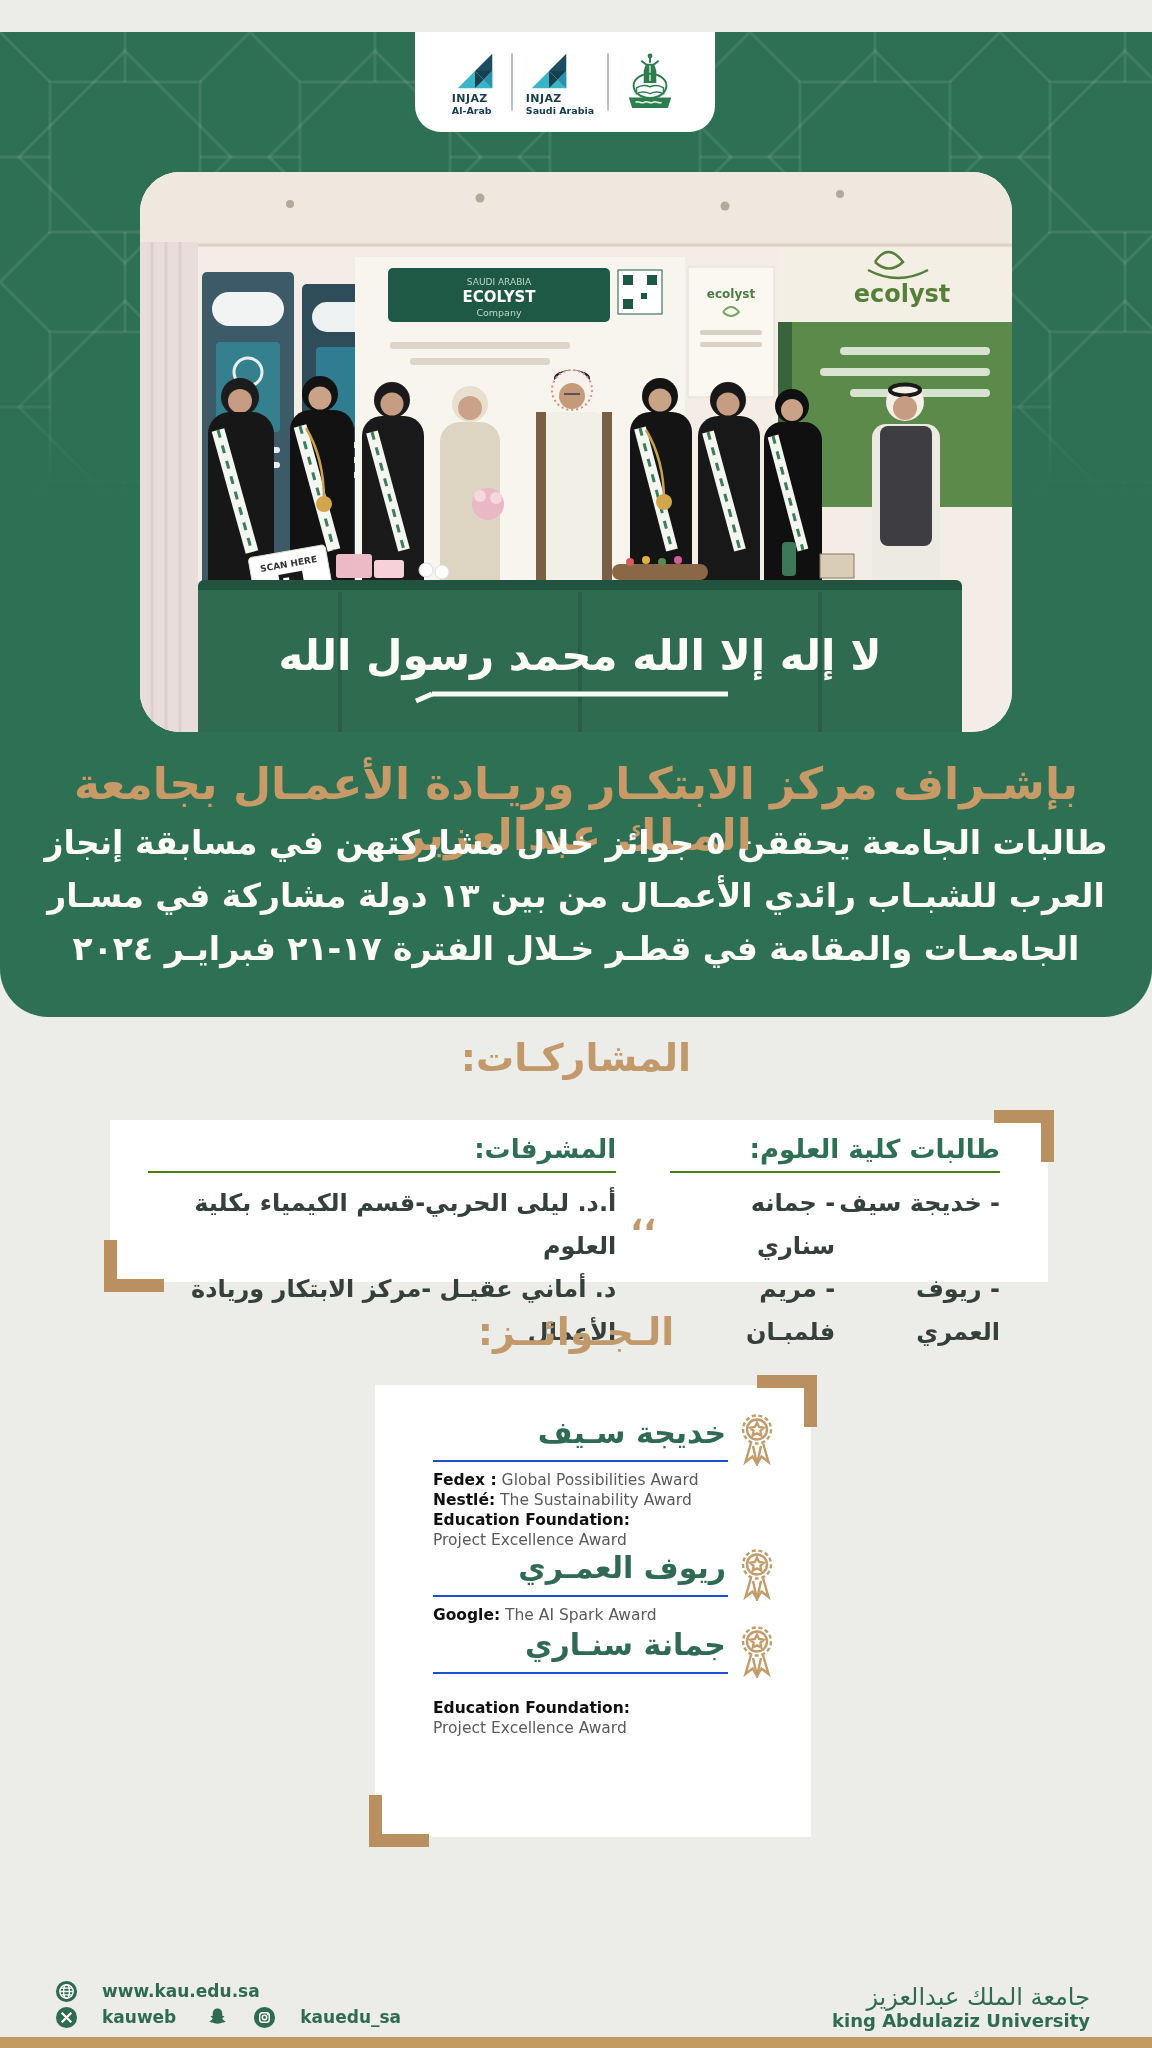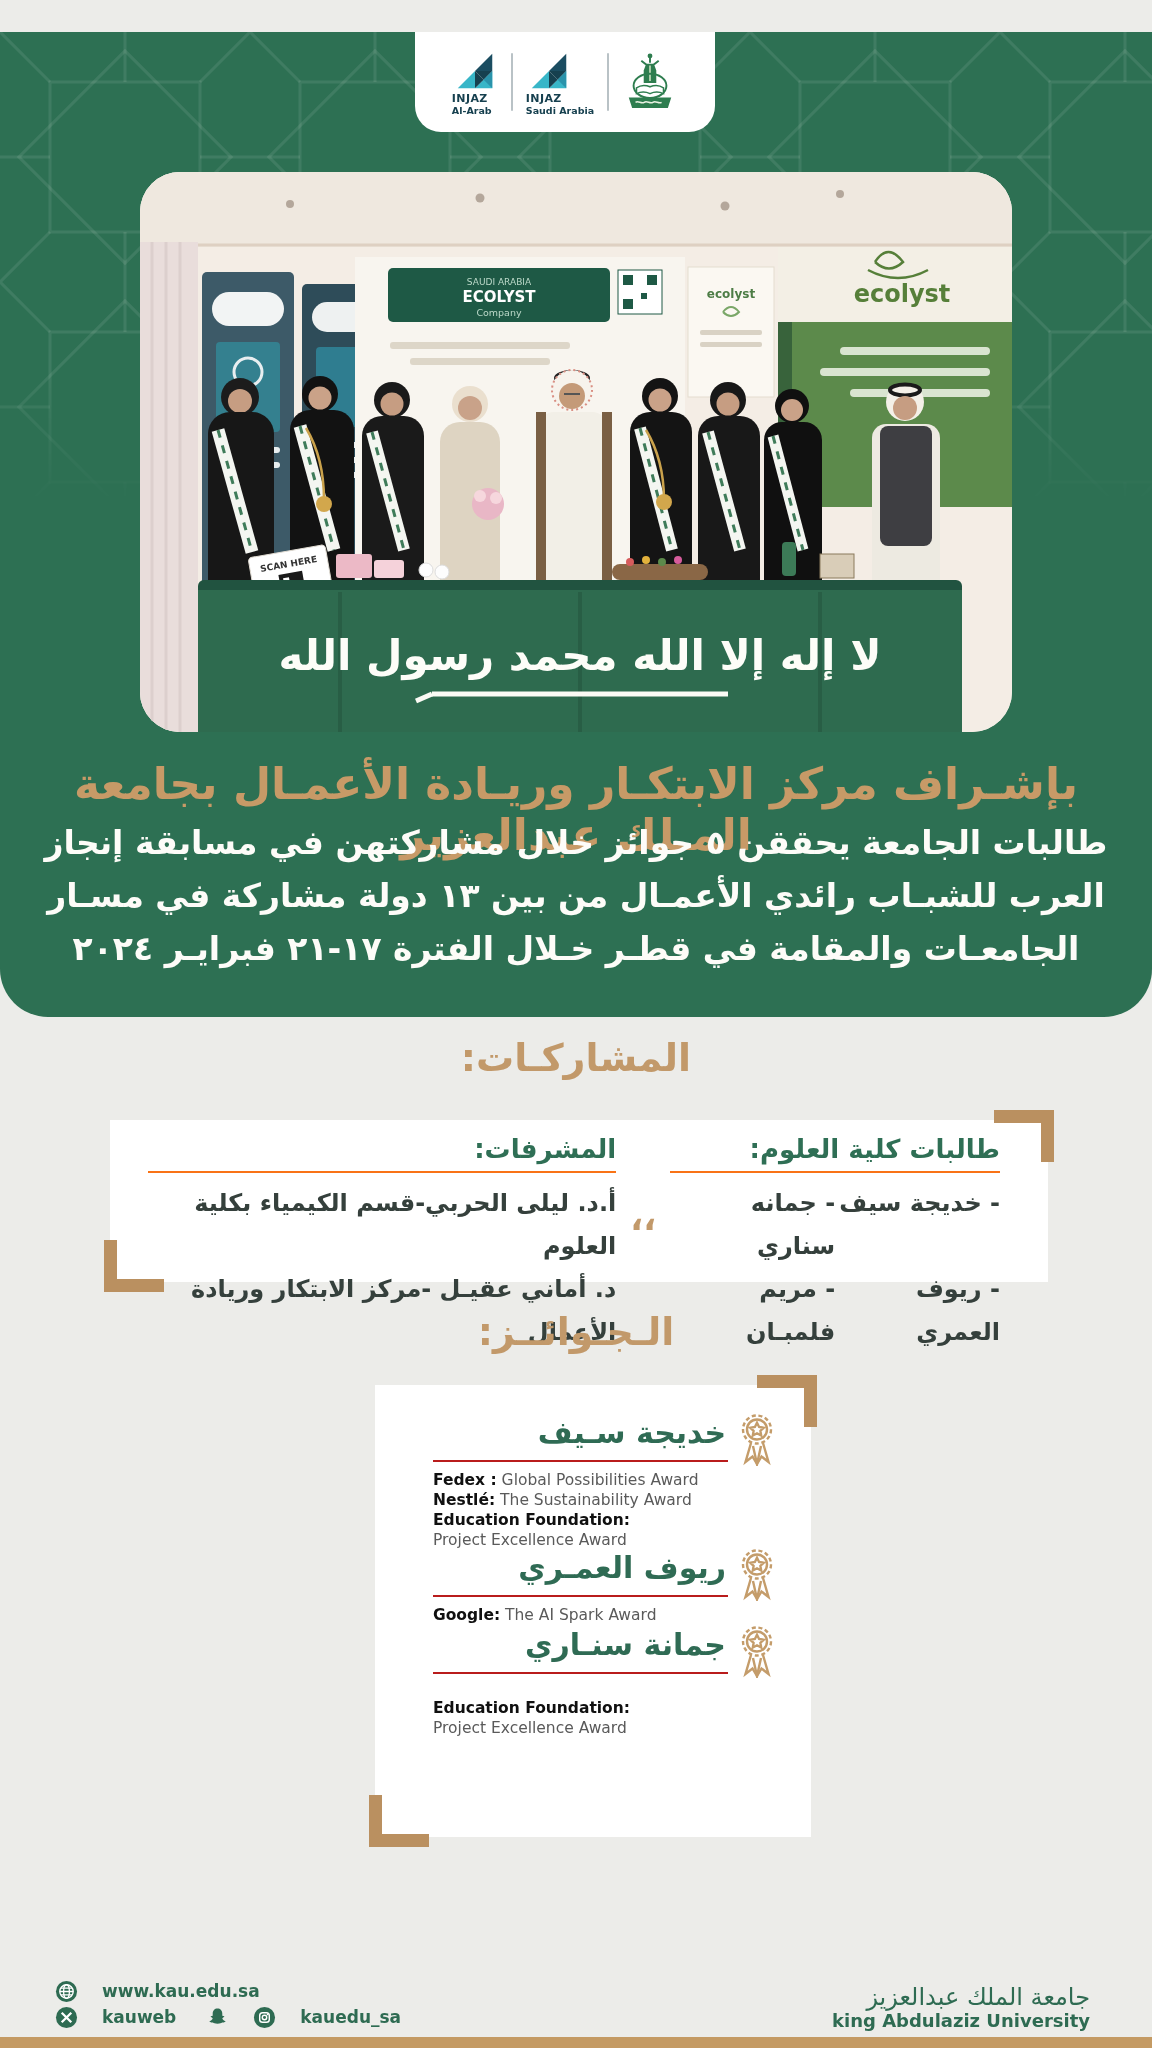--- a/index.html
+++ b/index.html
@@ -38,31 +38,31 @@
   .br-tr{border-top-width:13px;border-right-width:13px;top:-10px;right:-6px;}
   .br-bl{border-bottom-width:13px;border-left-width:13px;bottom:-10px;left:-6px;}
 
   
   .p-card{top:1120px;left:110px;width:938px;height:162px;box-sizing:border-box;
           padding:14px 48px 10px 38px;display:flex;}
   .p-col{direction:rtl;text-align:right;}
   .p-col-sup{flex:1.42;}
   .p-col-stu{flex:1;}
   .p-col-h{display:block;color:#2F6F55;font-size:26px;font-weight:bold;
-           padding-bottom:7px;border-bottom:2px solid #f97316;}
+           padding-bottom:7px;border-bottom:2px solid #4d7c0f;}
   .p-lines{margin-top:9px;font-size:24px;font-weight:bold;color:#35403C;line-height:43px;}
   .stu-grid{display:flex;flex-wrap:wrap;}
   .stu-grid span{width:50%;}
   .p-quote{width:54px;display:flex;align-items:flex-end;justify-content:center;
            color:#C2996A;font-size:34px;font-weight:bold;padding-bottom:34px;}
 
   
   .a-card{top:1385px;left:375px;width:436px;height:452px;box-sizing:border-box;
           padding:22px 36px 0 58px;}
-  .aw-head{position:relative;width:295px;border-bottom:2px solid #b91c1c;}
+  .aw-head{position:relative;width:295px;border-bottom:2px solid #1d4ed8;}
   .aw-name{display:block;text-align:right;direction:rtl;font-size:30px;font-weight:bold;
            color:#2F6B54;padding:0 2px 10px 0;}
   .aw-medal{position:absolute;right:-50px;bottom:-6px;}
   .aw-lines{margin-top:8px;}
   .aw-line{font-size:15.5px;line-height:20px;color:#5A5A5A;}
   .aw-line .b{font-weight:bold;color:#101010;}
   .mt8{margin-top:8px;} .mt0{margin-top:0;} .mt2{margin-top:2px;} .mt24{margin-top:24px;}
 
   
   .f-left{position:absolute;left:55px;top:1978px;}

